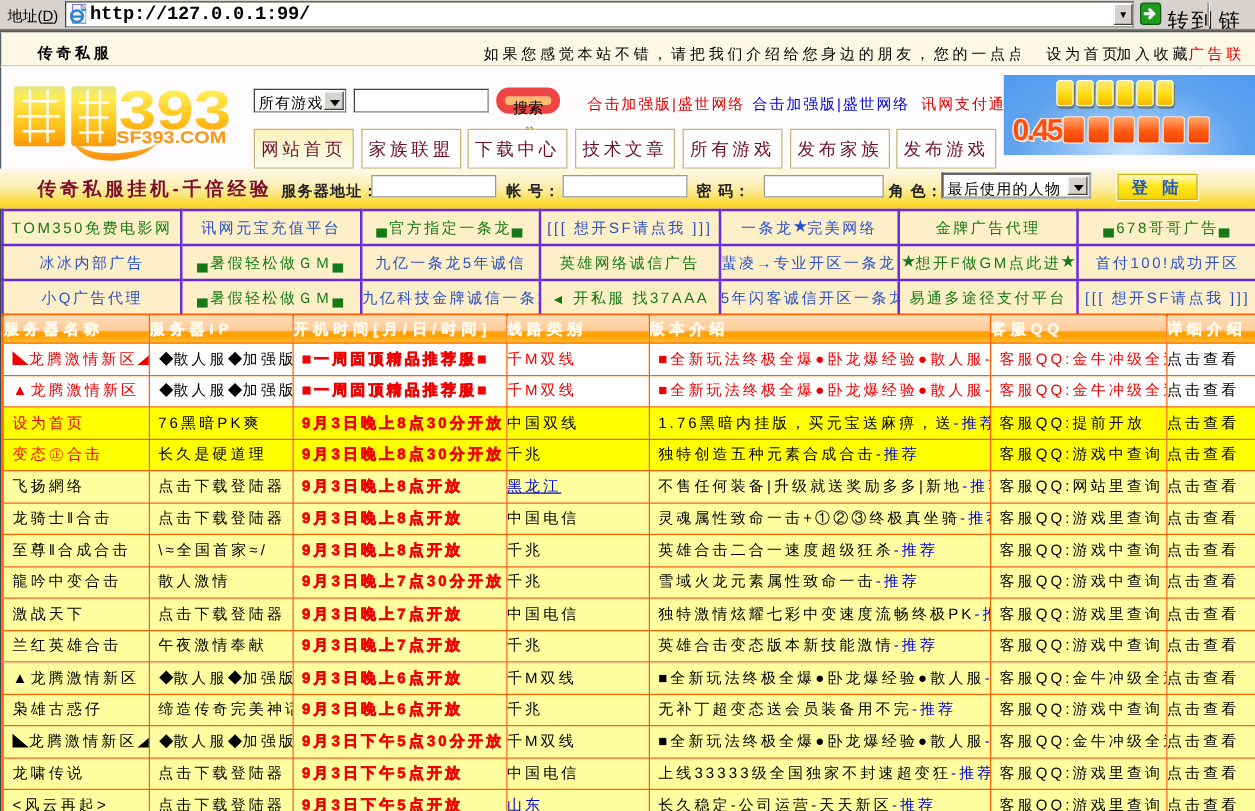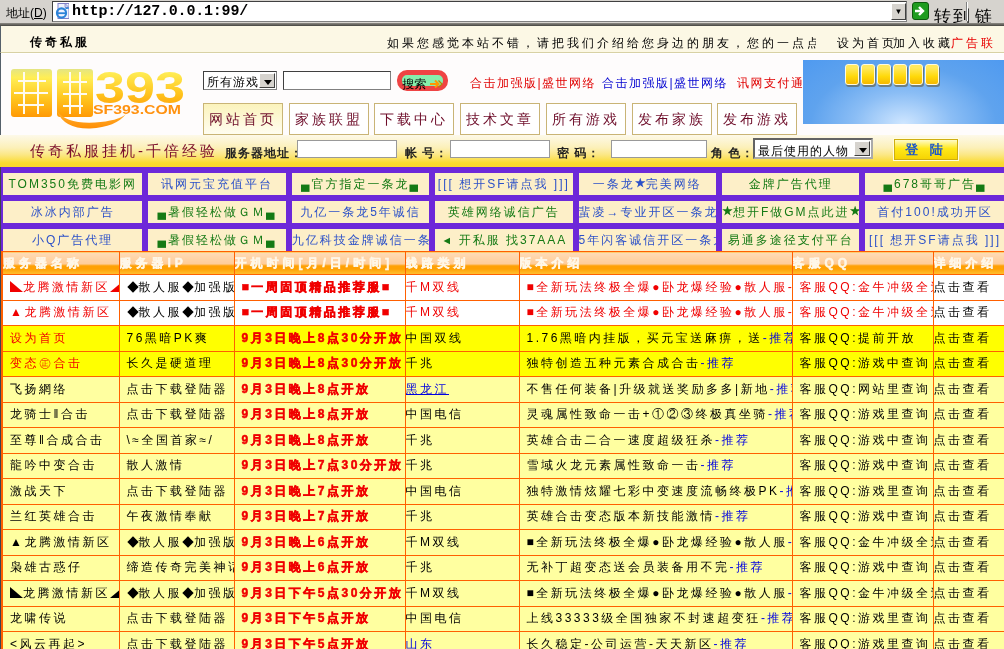--- a/index.html
+++ b/index.html
@@ -22,42 +22,42 @@
 #notice div{letter-spacing:3px}
 
 #hdr{left:0;top:54px;width:1004px;height:81px;background:#fefcfc}
 #hdr,#notice{border-left:1px solid #55606a}
 .sunken{background:#fff;border:1px solid #808080;border-top-color:#404040;border-left-color:#404040}
 #seldrv{left:203px;top:71px;width:74px;height:19px}
 #seldrv .t{position:absolute;left:3px;top:2px;font-size:12px;letter-spacing:1px}
 .selarw{position:absolute;right:1px;top:1px;bottom:1px;width:16px;background:#d6d3ce;border:1px solid #fff;border-right-color:#404040;border-bottom-color:#404040}
 .selarw:after{content:"";position:absolute;left:4px;top:6px;border:4px solid transparent;border-top:5px solid #000}
 #sinp{left:283px;top:71px;width:108px;height:19px}
-#sbtn{left:397px;top:70px;width:51px;height:21px;border:5px solid #ef4444;border-radius:10px;background:#86efac;font-size:12px;text-align:center;line-height:19px}
+#sbtn{left:397px;top:70px;width:51px;height:21px;border:7px solid #ef4444;border-radius:10px;background:#fdba74;font-size:12px;text-align:center;line-height:19px}
 .rl{font-size:12px;color:#e00000;letter-spacing:1.5px}
 .bl{font-size:12px;color:#0000d0;letter-spacing:1.5px}
 .tab{position:absolute;top:103px;width:80px;height:32px;border:1px solid #c9b476;background:#fff;font-size:14px;color:#6e0d2a;text-align:center;line-height:30px;letter-spacing:3px}
 .tab.act{background:linear-gradient(#fbf3bc,#fffdf0)}
 #banner{left:803px;top:60px;width:201px;height:64px;background:radial-gradient(ellipse at 50% 100%,#cfe6ff 0%,#8abdf5 35%,#5fa3ee 65%,#4f9af0 100%)}
 #banner .l1{position:absolute;left:41px;top:4px;white-space:nowrap}
 .fk1{display:inline-block;width:14px;height:21px;margin:0 1px;background:#ffdf12;border:1.5px solid #fffbe0;border-radius:3px;box-shadow:1px 2px 0 rgba(90,60,0,.45);background-image:linear-gradient(#ffe95e 15%,#ffd90a 60%,#f5b800 100%)}
 #banner .l2{position:absolute;left:7px;top:31px;white-space:nowrap}
 #zp{font-size:24px;font-weight:bold;color:#ff4d10;letter-spacing:-2px;text-shadow:-1px -1px 0 #ffe2d0,1px -1px 0 #ffe2d0,-1px 1px 0 #ffe2d0,1.5px 1.5px 0 #ffe2d0;vertical-align:3px}
 .fk2{display:inline-block;width:18px;height:22px;margin:0 1px;background:#ff5a1a;border:1.5px solid #ffe6d6;border-radius:3px;background-image:linear-gradient(#ff9a60 10%,#ff5a14 55%,#f04400 100%)}
 
 #lbar{left:0;top:135px;width:1004px;height:32px;background:linear-gradient(#fdf9e9 0%,#fcf0b8 40%,#fbe784 62%,#fada2e 88%,#f8d62e 100%)}
-#lbar .ttl{position:absolute;left:30px;top:7px;font-size:15px;font-weight:normal;color:#7c0f2b;letter-spacing:3px}
+#lbar .ttl{position:absolute;left:30px;top:7px;font-size:15px;font-weight:bold;color:#7c0f2b;letter-spacing:3px}
 #lbar label{position:absolute;top:10px;font-size:12px;font-weight:bold;color:#222;letter-spacing:1px}
 #lbar input{position:absolute;top:5px;height:18px;border:1px solid #999;background:#fff}
 #lsel{left:753px;top:3px;width:120px;height:21px;border:2px solid #636363;border-bottom-color:#aaa;border-right-color:#aaa}
 #lsel .t{position:absolute;left:3px;top:3px;font-size:12px;letter-spacing:1px}
 #lbtn{left:894px;top:4px;width:64px;height:21px;background:linear-gradient(#fffbc8,#ffe81a 45%,#f6d402);border:1px solid #cfae10;box-shadow:0 0 0 1px #fffde0;font-size:13px;font-weight:bold;color:#1c56c8;text-align:center;line-height:19px;letter-spacing:4px}
 
 #ads{position:absolute;left:1px;top:167px;width:1003px;border-collapse:collapse;table-layout:fixed}
-#ads td{border:6px solid #6d28d9;background:#fdefc8;height:28px;text-align:center;font-size:12px;white-space:nowrap;overflow:hidden;letter-spacing:2px}
+#ads td{border:2px solid #6d28d9;background:#fdefc8;height:28px;text-align:center;font-size:12px;white-space:nowrap;overflow:hidden;letter-spacing:2px}
 .ab{color:#2b50c8}
 .ag{color:#157a15}
 
 #mt{position:absolute;left:1px;top:251px;width:1003px;border-collapse:collapse;table-layout:fixed}
 #mt td{border:1px solid #ff6000;border-width:1px;font-size:12px;white-space:nowrap;overflow:hidden;padding:0;letter-spacing:2.5px}
 #mt td.pl{padding-left:7px}
 #mt tr{height:25.5px}
 #mt tr.hd{height:23px}
 #mt tr.hd td{letter-spacing:4px;-webkit-text-stroke:0.5px #fff7e8;background:linear-gradient(#ffdcb7 0%,#ffcb96 55%,#ffa104 58%,#ffa104 75%,#ffc133 100%);color:#fff7e8;font-weight:bold;}
 .red{color:#f00000}
@@ -151,20 +151,21 @@
 <div class="tab act" style="left:203px">网站首页</div>
 <div class="tab" style="left:289px">家族联盟</div>
 <div class="tab" style="left:374px">下载中心</div>
 <div class="tab" style="left:460px">技术文章</div>
 <div class="tab" style="left:546px">所有游戏</div>
 <div class="tab" style="left:632px">发布家族</div>
 <div class="tab" style="left:717px">发布游戏</div>
 
 <div class="abs" id="banner">
 <div class="l1"><i class="fk1"></i><i class="fk1"></i><i class="fk1"></i><i class="fk1"></i><i class="fk1"></i><i class="fk1"></i></div>
+<div class="l2"><span id="zp">0.45</span><i class="fk2"></i><i class="fk2"></i><i class="fk2"></i><i class="fk2"></i><i class="fk2"></i><i class="fk2"></i></div>
 </div>
 <div class="abs" id="lbar">
  <div class="ttl">传奇私服挂机-千倍经验</div>
  <label style="left:225px">服务器地址：</label>
     <input style="left: 297px; width: 100px;">
  <label style="left:405px">帐 号：</label>
     <input style="left: 450px; width: 100px;">
  <label style="left:557px">密 码：</label>
     <input style="left: 611px; width: 96px;">
  <label style="left:711px">角 色：</label>

